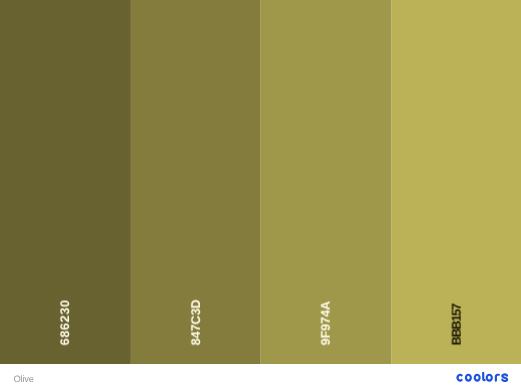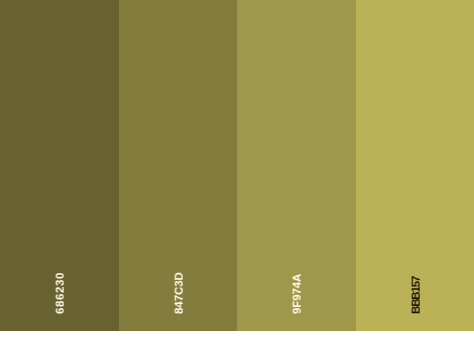--- a/index.html
+++ b/index.html
@@ -94,13 +94,29 @@
     <div class="swatch" style="background: rgb(132, 124, 61);">
       <span class="swatch-label" style="color: rgb(255, 251, 232);">847C3D</span>
     </div>
     <div class="swatch" style="background: rgb(159, 151, 74);">
       <span class="swatch-label" style="color: rgb(255, 251, 232);">9F974A</span>
     </div>
     <div class="swatch" style="background: rgb(187, 177, 87);">
       <span class="swatch-label" style="color: rgb(25, 21, 1);">BBB157</span>
     </div>
   </div>
+  <div class="footer" style="background: rgb(255, 255, 255);">
+    <span class="footer-name" style="color: rgb(155, 155, 155);">Olive</span>
+    <a class="footer-logo">
+      <svg class="logo-svg" viewBox="-13.5 -23.5 674.9 123.5" preserveAspectRatio="xMidYMid meet" aria-hidden="true">
+        <g class="logo-strokes" fill="none" stroke="#1b53e0" stroke-width="27" stroke-linecap="round" stroke-linejoin="round">
+          <path d="M 63.6 78.8 A 31.0 36.5 0 1 1 63.6 21.2"></path>
+          <path d="M 117.6 50.0 A 30.3 36.5 0 1 1 178.2 50.0 A 30.3 36.5 0 1 1 117.6 50.0 Z"></path>
+          <path d="M 227.2 50.0 A 30.3 36.5 0 1 1 287.8 50.0 A 30.3 36.5 0 1 1 227.2 50.0 Z"></path>
+          <path d="M 332.7 -10 L 332.7 62 A 18 18 0 0 0 350.7 80"></path>
+          <path d="M 376.5 50.0 A 31.7 36.5 0 1 1 439.9 50.0 A 31.7 36.5 0 1 1 376.5 50.0 Z"></path>
+          <path d="M 490.2 86.5 L 490.2 35 A 21.5 21.5 0 0 1 511.7 13.5 L 527.6 13.5"></path>
+          <path d="M 630 26 A 30.5 18.5 0 1 0 584.5 44 L 615.5 56 A 30.5 18.5 0 1 1 570 74"></path>
+        </g>
+      </svg>
+    </a>
+  </div>
 </div>
 
 </body></html>

